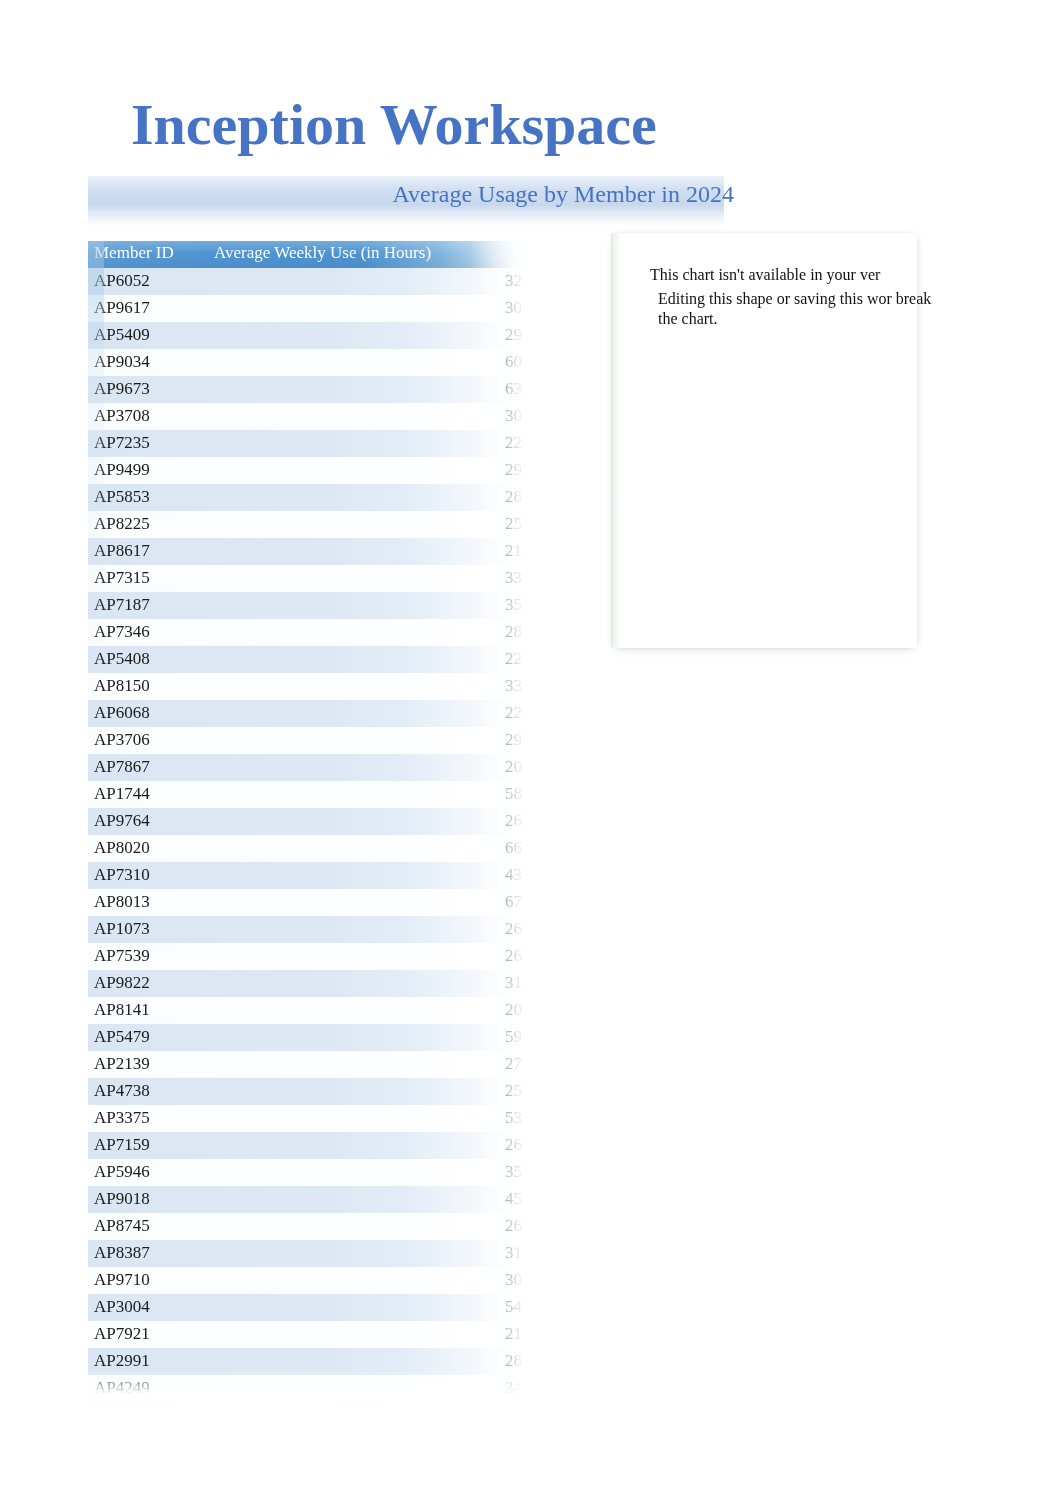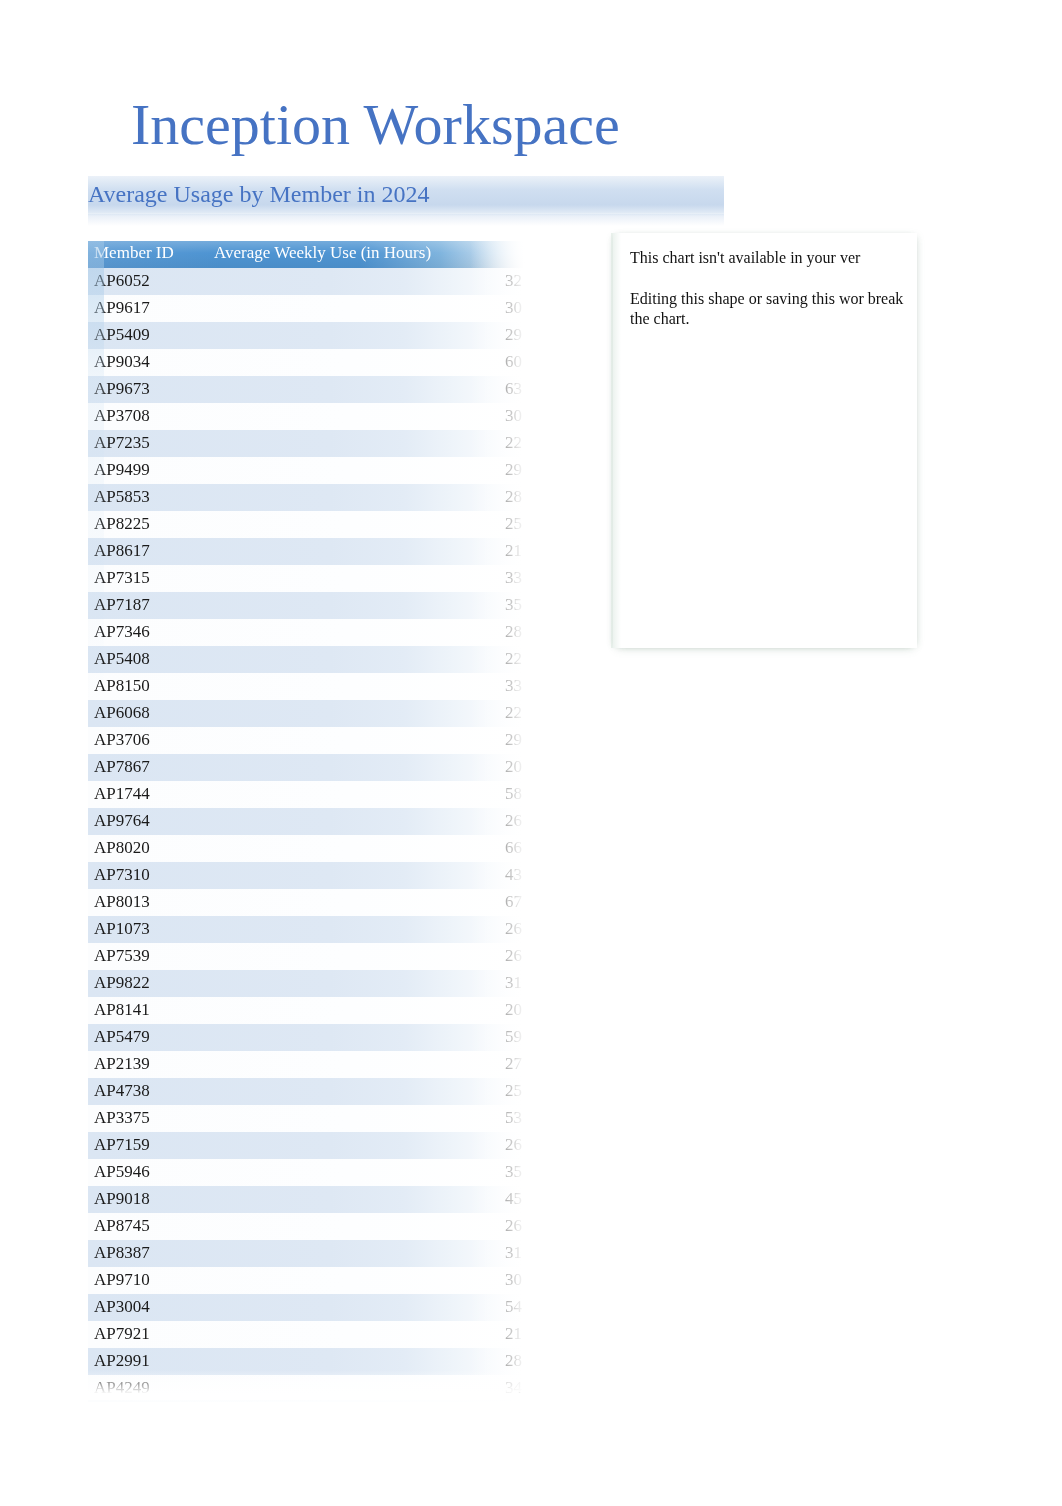--- a/index.html
+++ b/index.html
@@ -17,21 +17,21 @@
 
   
   #page-title {
     position: absolute;
     left: 131px;
     top: 96px;
     font-size: 58px;
     line-height: 1.0;
     color: #4673c3;
     font-family: "Liberation Serif", "DejaVu Serif", serif;
-    font-weight: 400;
+    font-weight: 700;
     white-space: nowrap;
     letter-spacing: 0px;
   }
 
   
   #subtitle-band {
     position: absolute;
     left: 88px;
     top: 176px;
     width: 636px;
@@ -48,25 +48,26 @@
     position: absolute;
     left: 0; right: 0; bottom: -10px;
     height: 12px;
     background: linear-gradient(to bottom, rgba(208,222,240,0.55), rgba(255,255,255,0));
   }
   #subtitle-text {
     position: absolute;
     left: 88px;
     top: 181px;
     width: 636px;
-    text-align: left;
+    text-align: right;
     font-size: 24px;
     color: #4673c3;
     font-family: "Liberation Serif", "DejaVu Serif", serif;
     white-space: nowrap;
+    padding-left: 10px;
   }
 
   
   #usage-table {
     position: absolute;
     left: 88px;
     top: 241px;
     width: 440px;
   }
   .thead {
@@ -202,22 +203,22 @@
     position: absolute;
     left: 17px;
     font-size: 16px;
     line-height: 20px;
     color: #121212;
     font-family: "Liberation Serif", "DejaVu Serif", serif;
     width: 300px;
     white-space: nowrap;
     overflow: hidden;
   }
-  #chart-msg-1 { top: 15px; }
-  #chart-msg-2 { top: 56px; white-space: normal; width: 292px; }
+  #chart-msg-1 { top: 32px; margin-left: 20px; }
+  #chart-msg-2 { top: 56px; white-space: normal; width: 292px; margin-left: 28px; }
 </style>
 </head>
 <body>
 
 <div id="page-title">Inception Workspace</div>
 
 <div id="subtitle-band"></div>
 <div id="subtitle-text">Average Usage by Member in 2024</div>
 
 <div id="usage-table">

